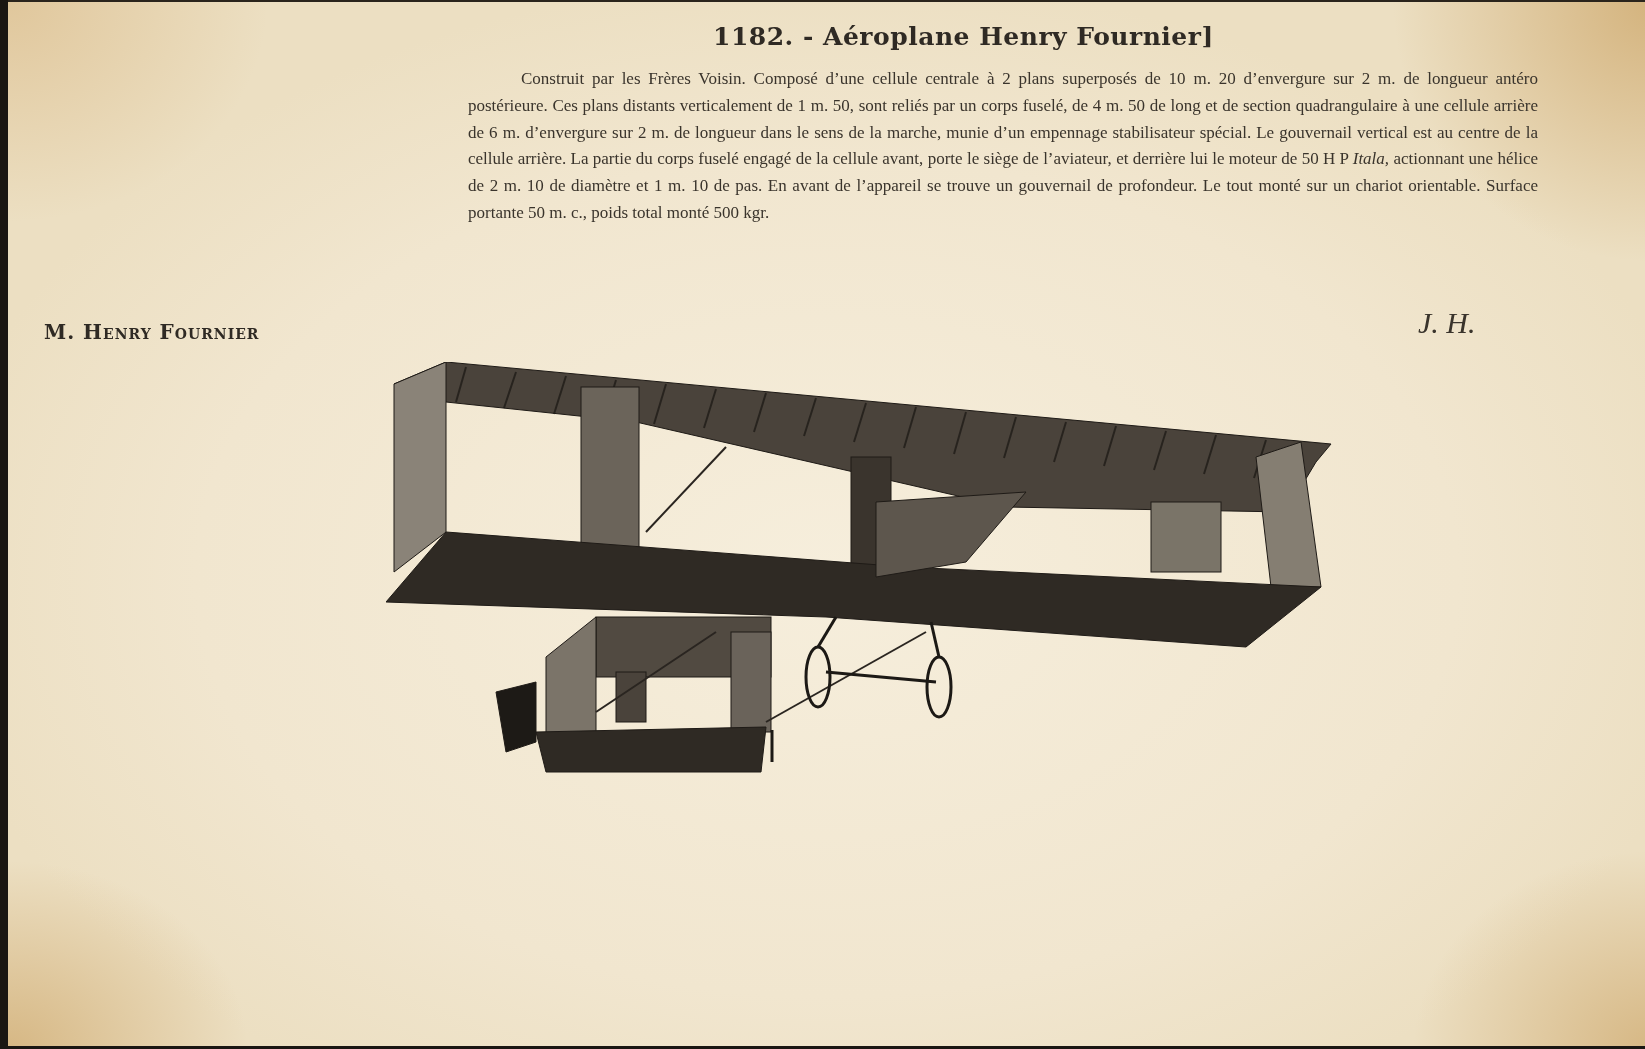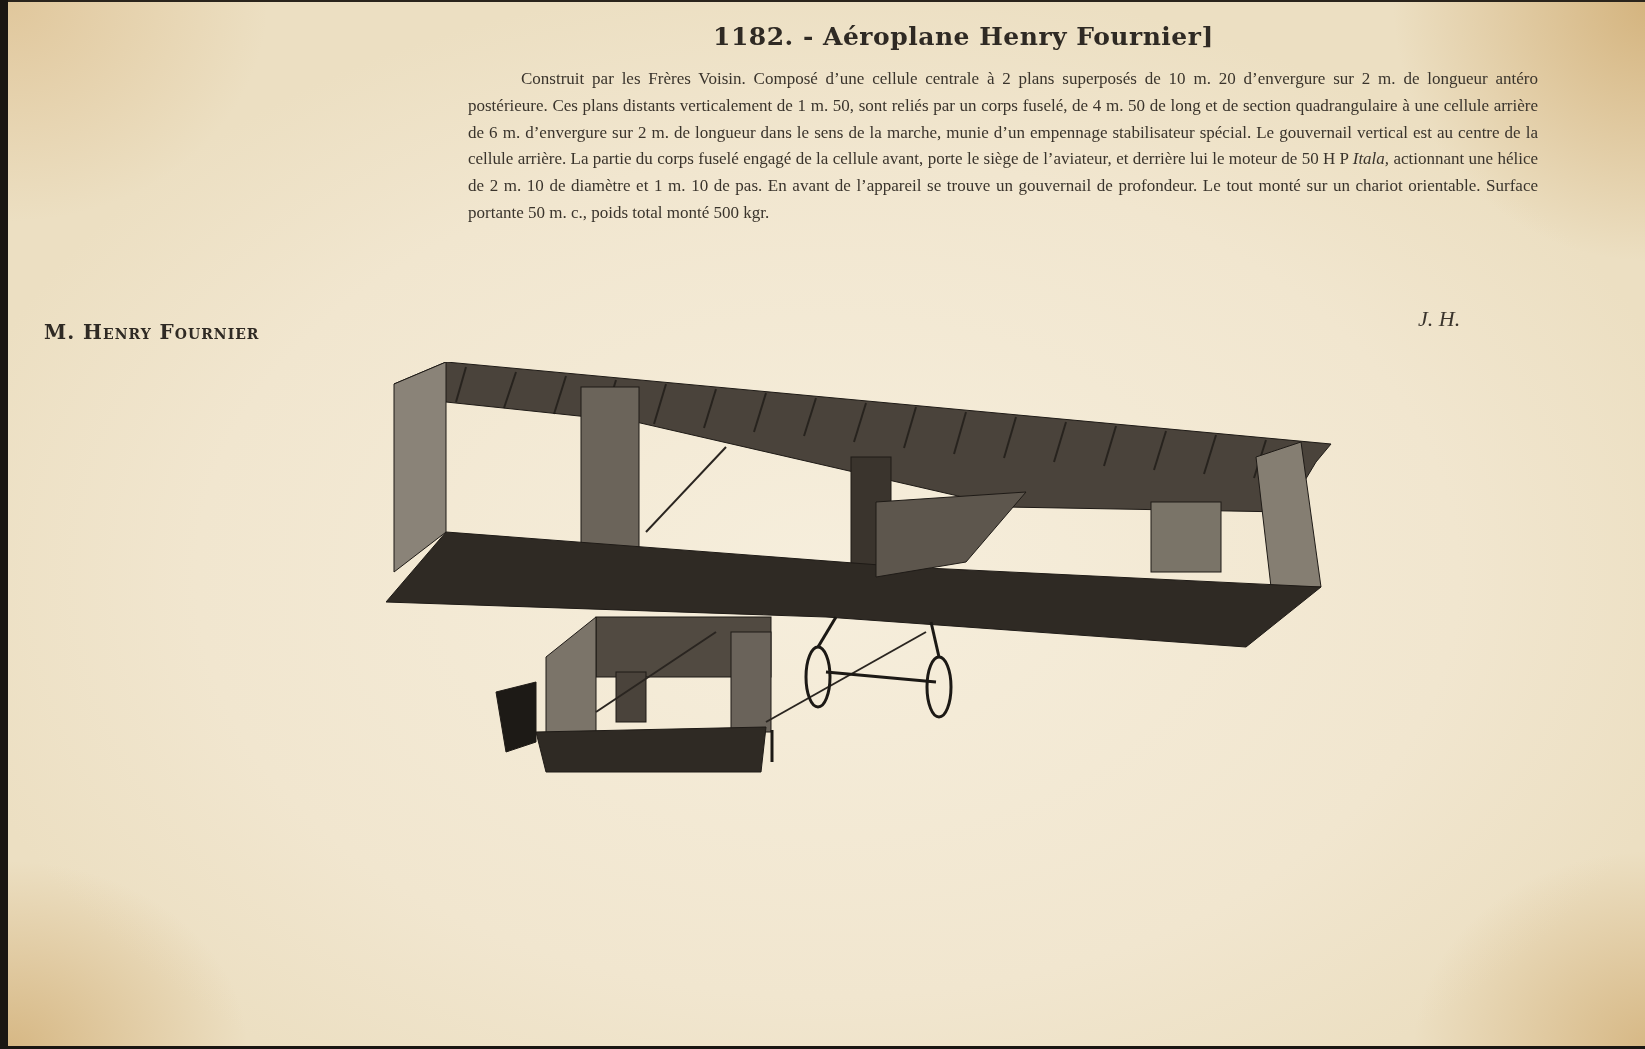--- a/index.html
+++ b/index.html
@@ -30,21 +30,21 @@
     .body-text {
       position: absolute; left: 460px; top: 64px; width: 1070px;
       font-family: "Liberation Serif", serif;
       font-size: 17px; line-height: 26.8px; color: #3a342c;
       text-align: justify; text-indent: 53px;
     }
     .body-text em { font-style: italic; }
     .signature {
       position: absolute; left: 1410px; top: 304px;
       font-family: "Liberation Serif", serif; font-style: italic;
-      font-size: 22px; color: #3a342c;
+      font-size: 30px; color: #3a342c;
     }
     .portrait {
       position: absolute; left: 70px; top: 38px; width: 260px; height: 262px;
     }
     .caption {
       position: absolute; left: 36px; top: 318px;
       font-family: "DejaVu Serif", serif; font-weight: bold;
       font-size: 20px; color: #2f2a24; font-variant: small-caps; letter-spacing: 1px;
       white-space: nowrap;
       text-align: center;

